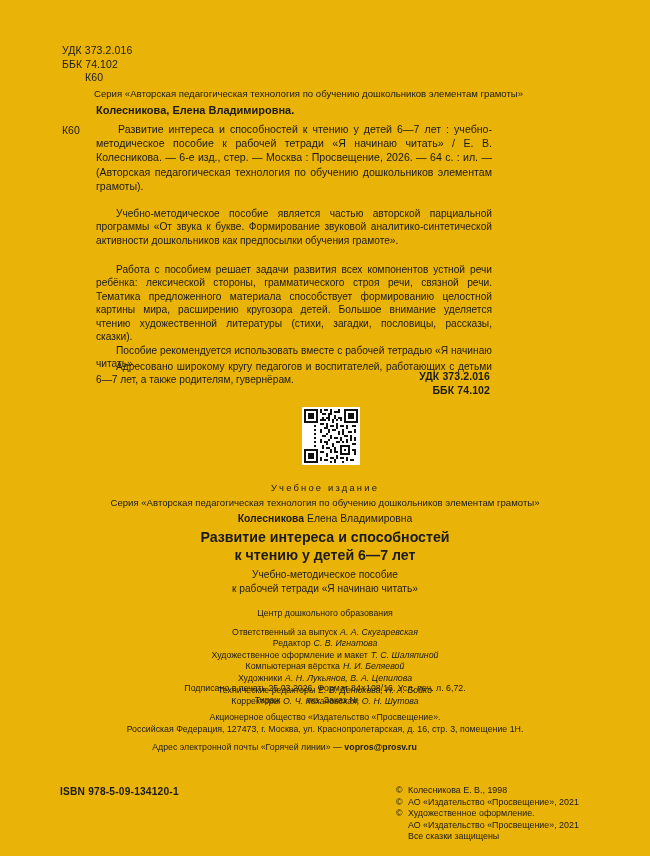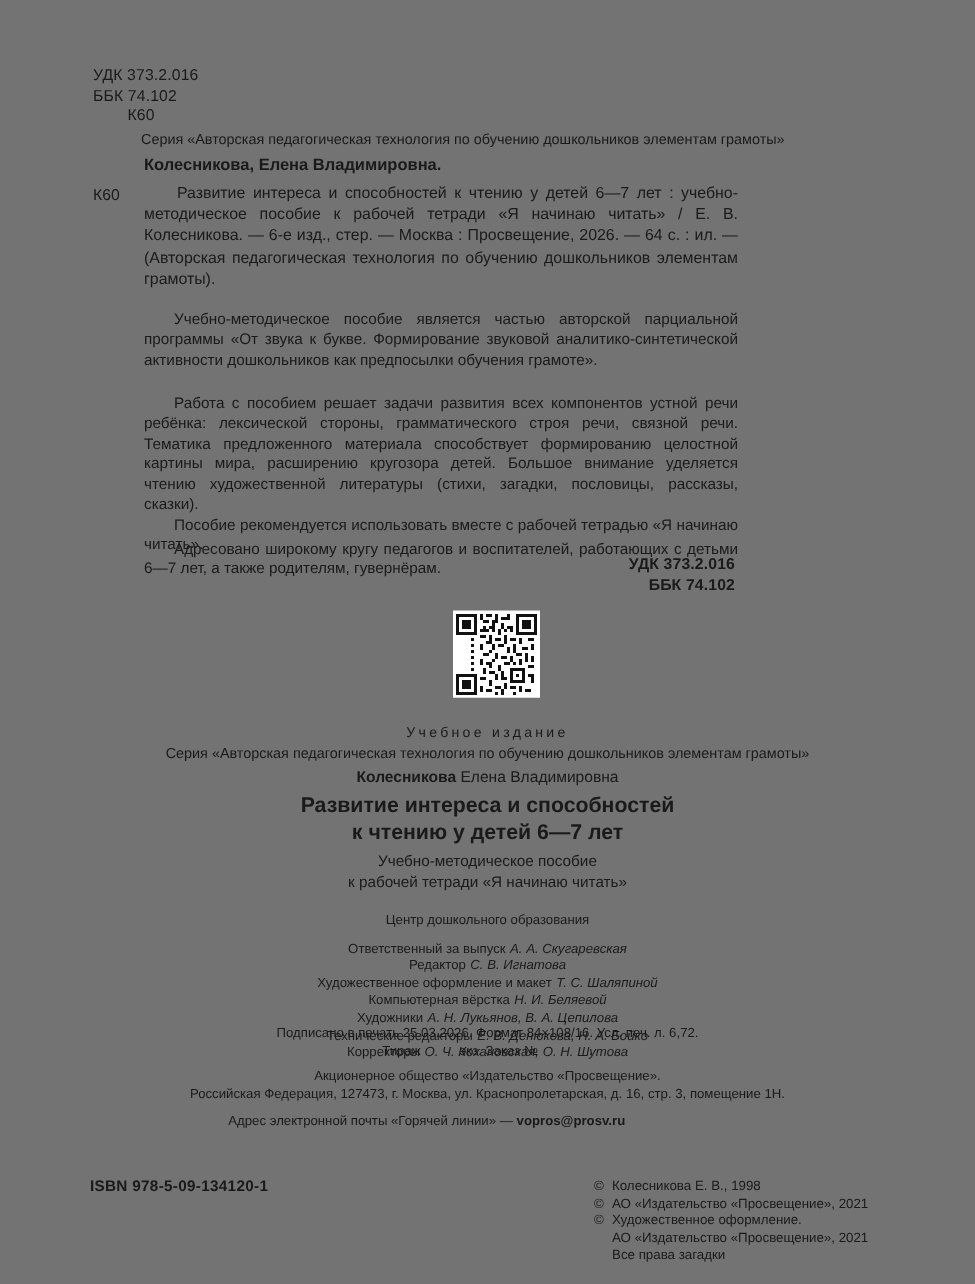--- a/index.html
+++ b/index.html
@@ -11,21 +11,21 @@
   body {
     font-family: "Liberation Sans", sans-serif;
     color: #1a1a1a;
     -webkit-font-smoothing: antialiased;
   }
   .page {
     position: relative;
     width: 650px;
     height: 856px;
     margin: 0 auto;
-    background: #737373;
+    background: #eab308;
     overflow: hidden;
   }
 
   
   .udk-block {
     position: absolute;
     left: 62px;
     top: 44px;
     font-size: 10.5px;
     line-height: 13.6px;
@@ -440,17 +440,17 @@
     <div class="crow">
       <span class="mark">©</span>
       <span class="ctext">Художественное оформление.</span>
     </div>
     <div class="crow">
       <span class="mark"></span>
       <span class="ctext">АО «Издательство «Просвещение», 2021</span>
     </div>
     <div class="crow">
       <span class="mark"></span>
-      <span class="ctext">Все права загадки</span>
+      <span class="ctext">Все сказки защищены</span>
     </div>
   </div>
 
 </div>
 
 </body></html>

